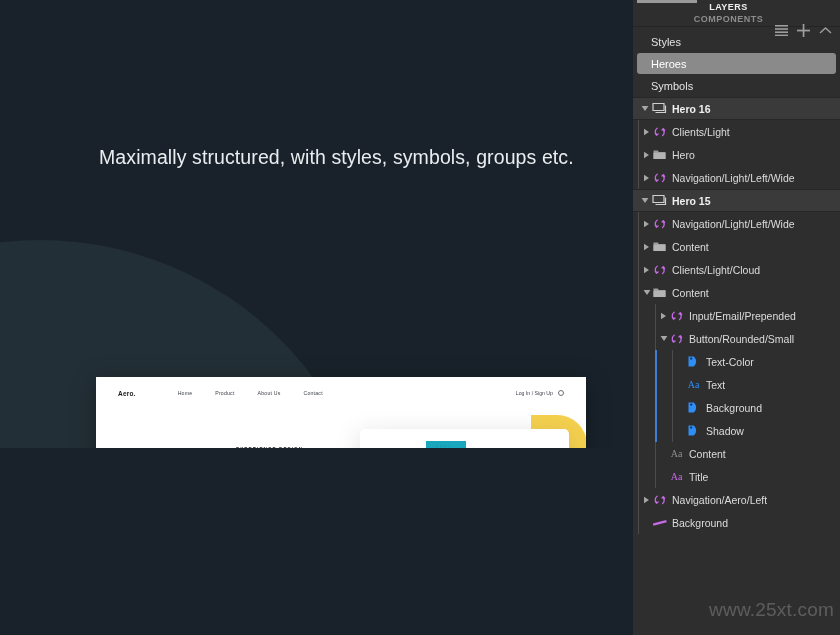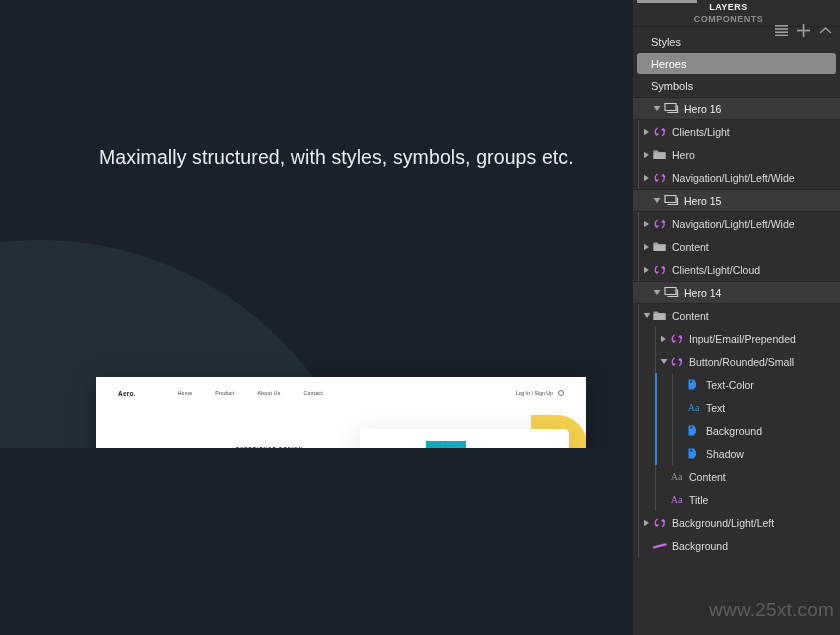--- a/index.html
+++ b/index.html
@@ -113,22 +113,22 @@
     padding-left:18px; font-size:11px; color:#e2e2e2;
   }
   .group-row.sel {
     background:#8a8a8a; color:#ffffff; border-radius:3px;
     margin:0 4px; padding-left:14px; height:21px;
   }
 
   .art-header {
     height:23px; display:flex; align-items:center;
     background:#3a3a3a; border-top:1px solid #272727;
-    border-bottom:1px solid #272727; padding-left:18px;
-    font-weight:normal; color:#f0f0f0; font-size:10.5px;
+    border-bottom:1px solid #272727; padding-left:6px;
+    font-weight:bold; color:#f0f0f0; font-size:10.5px;
   }
   .layer-row {
     height:23px; display:flex; align-items:center;
     position:relative; color:#dcdcdc; font-size:10.5px;
   }
   .disc {
     width:11px; display:flex; align-items:center; justify-content:center;
     flex:0 0 11px;
   }
   .lname { margin-left:5px; white-space:nowrap; overflow:hidden; }
@@ -394,34 +394,20 @@
         <span class="licon">
           <svg width="12" height="12" viewBox="0 0 12 12">
             <path d="M3.2 2.2 A4 4 0 0 0 2.4 8.4" fill="none" stroke="#c869e8" stroke-width="1.3" stroke-linecap="round"></path>
             <path d="M8.8 3.4 A4 4 0 0 1 8.6 9.6" fill="none" stroke="#c869e8" stroke-width="1.3" stroke-linecap="round"></path>
             <path d="M1.3 7.2 L2.5 9.2 L4.1 8" fill="none" stroke="#c869e8" stroke-width="1.3" stroke-linecap="round" stroke-linejoin="round"></path>
             <path d="M10.6 4.7 L9.4 2.7 L7.9 3.9" fill="none" stroke="#c869e8" stroke-width="1.3" stroke-linecap="round" stroke-linejoin="round"></path>
           </svg>
         </span>
         <span class="lname">Clients/Light/Cloud</span>
       </div>
-      <div class="art-header">
-        <span class="disc">
-          <svg width="8" height="7">
-            <path d="M0.6 1 L7.4 1 L4 6 z" fill="#a6a6a6"></path>
-          </svg>
-        </span>
-        <span class="licon" style="margin-left: 2px;">
-          <svg width="15" height="13" viewBox="0 0 15 13">
-            <path d="M1 1.5 h11 v7 h-11 z" fill="none" stroke="#cfcfcf" stroke-width="1.2"></path>
-            <path d="M3.5 10.5 h10 v-7" fill="none" stroke="#cfcfcf" stroke-width="1.2"></path>
-          </svg>
-        </span>
-        <span class="lname">Hero 14</span>
-      </div>
       <div class="layer-row">
         <span class="guide" style="left: 5px;"></span>
         <span style="flex: 0 0 8px;"></span>
         <span class="disc">
           <svg width="8" height="7">
             <path d="M0.6 1 L7.4 1 L4 6 z" fill="#a6a6a6"></path>
           </svg>
         </span>
         <span class="licon">
           <svg width="13" height="11" viewBox="0 0 13 11">
@@ -554,21 +540,21 @@
           </svg>
         </span>
         <span class="licon">
           <svg width="12" height="12" viewBox="0 0 12 12">
             <path d="M3.2 2.2 A4 4 0 0 0 2.4 8.4" fill="none" stroke="#c869e8" stroke-width="1.3" stroke-linecap="round"></path>
             <path d="M8.8 3.4 A4 4 0 0 1 8.6 9.6" fill="none" stroke="#c869e8" stroke-width="1.3" stroke-linecap="round"></path>
             <path d="M1.3 7.2 L2.5 9.2 L4.1 8" fill="none" stroke="#c869e8" stroke-width="1.3" stroke-linecap="round" stroke-linejoin="round"></path>
             <path d="M10.6 4.7 L9.4 2.7 L7.9 3.9" fill="none" stroke="#c869e8" stroke-width="1.3" stroke-linecap="round" stroke-linejoin="round"></path>
           </svg>
         </span>
-        <span class="lname">Background/Light/Left</span>
+        <span class="lname">Navigation/Aero/Left</span>
       </div>
       <div class="layer-row">
         <span class="guide" style="left: 5px;"></span>
         <span style="flex: 0 0 8px;"></span>
         <span class="disc"></span>
         <span class="licon">
           <svg width="14" height="8" viewBox="0 0 14 8">
             <path d="M1 5.4 L12.5 2.4" stroke="#c869e8" stroke-width="2.4" stroke-linecap="round"></path>
           </svg>
         </span>

